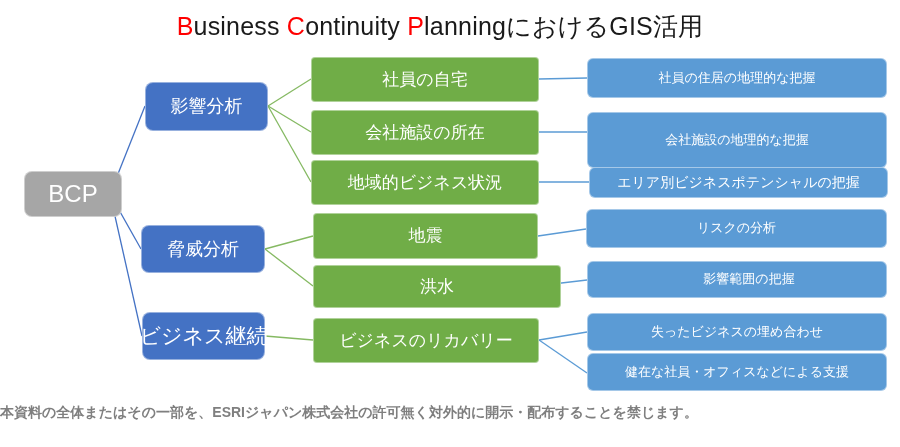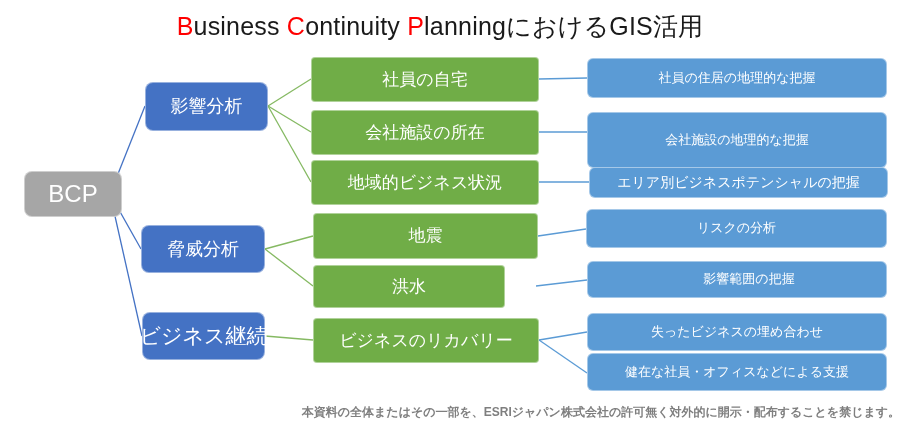--- a/index.html
+++ b/index.html
@@ -16,22 +16,22 @@
   .node{
     position:absolute;display:flex;align-items:center;justify-content:center;
     color:#ffffff;text-align:center;box-sizing:border-box;
     border:1px solid rgba(255,255,255,0.45);line-height:1.15;white-space:nowrap;
   }
   .node.root{background:#a6a6a6;border-radius:8px;font-size:24px;}
   .node.cat{background:#4472c4;border-radius:8px;font-size:18px;}
   .node.topic{background:#70ad47;border-radius:4px;font-size:17px;}
   .node.outcome{background:#5b9bd5;border-radius:6px;font-size:13px;}
   .footer{
-    position:absolute;left:0;top:404px;width:900px;text-align:right;
-    font-size:12px;font-weight:bold;color:#7f7f7f;
+    position:absolute;left:0;top:404px;width:900px;text-align:left;
+    font-size:14px;font-weight:bold;color:#7f7f7f;
   }
 </style>
 </head>
 <body>
 
 <div class="stage">
 
   <div class="title">
     <span class="accent">B</span><span>usiness </span><span class="accent">C</span><span>ontinuity </span><span class="accent">P</span><span>lanningにおけるGIS活用</span>
   </div>
@@ -64,21 +64,21 @@
   <div class="node root" style="left:12px;top:171px;width:98px;height:46px;margin-left:12px;">BCP</div>
 
   <div class="node cat" style="left:141px;top:225px;width:124px;height:48px;">脅威分析</div>
   <div class="node cat" style="left:145px;top:82px;width:123px;height:49px;">影響分析</div>
   <div class="node cat" style="left:142px;top:312px;width:123px;height:48px;font-size:21px;">ビジネス継続</div>
 
   <div class="node topic" style="left:311px;top:57px;width:228px;height:45px;">社員の自宅</div>
   <div class="node topic" style="left:311px;top:110px;width:228px;height:45px;">会社施設の所在</div>
   <div class="node topic" style="left:311px;top:160px;width:228px;height:45px;">地域的ビジネス状況</div>
   <div class="node topic" style="left:313px;top:213px;width:225px;height:46px;">地震</div>
-  <div class="node topic" style="left:313px;top:265px;width:192px;height:43px;">洪水</div>
+  <div class="node topic" style="left:313px;top:265px;width:248px;height:43px;">洪水</div>
   <div class="node topic" style="left:313px;top:318px;width:226px;height:45px;">ビジネスのリカバリー</div>
 
   <div class="node outcome" style="left:587px;top:58px;width:300px;height:40px;">社員の住居の地理的な把握</div>
   <div class="node outcome" style="left:587px;top:112px;width:300px;height:56px;">会社施設の地理的な把握</div>
   <div class="node outcome" style="left:589px;top:167px;width:299px;height:31px;font-size:14px;">エリア別ビジネスポテンシャルの把握</div>
   <div class="node outcome" style="left:586px;top:209px;width:301px;height:39px;">リスクの分析</div>
   <div class="node outcome" style="left:587px;top:261px;width:300px;height:37px;padding-left:24px;">影響範囲の把握</div>
   <div class="node outcome" style="left:587px;top:313px;width:300px;height:38px;">失ったビジネスの埋め合わせ</div>
   <div class="node outcome" style="left:587px;top:353px;width:300px;height:38px;">健在な社員・オフィスなどによる支援</div>
 

